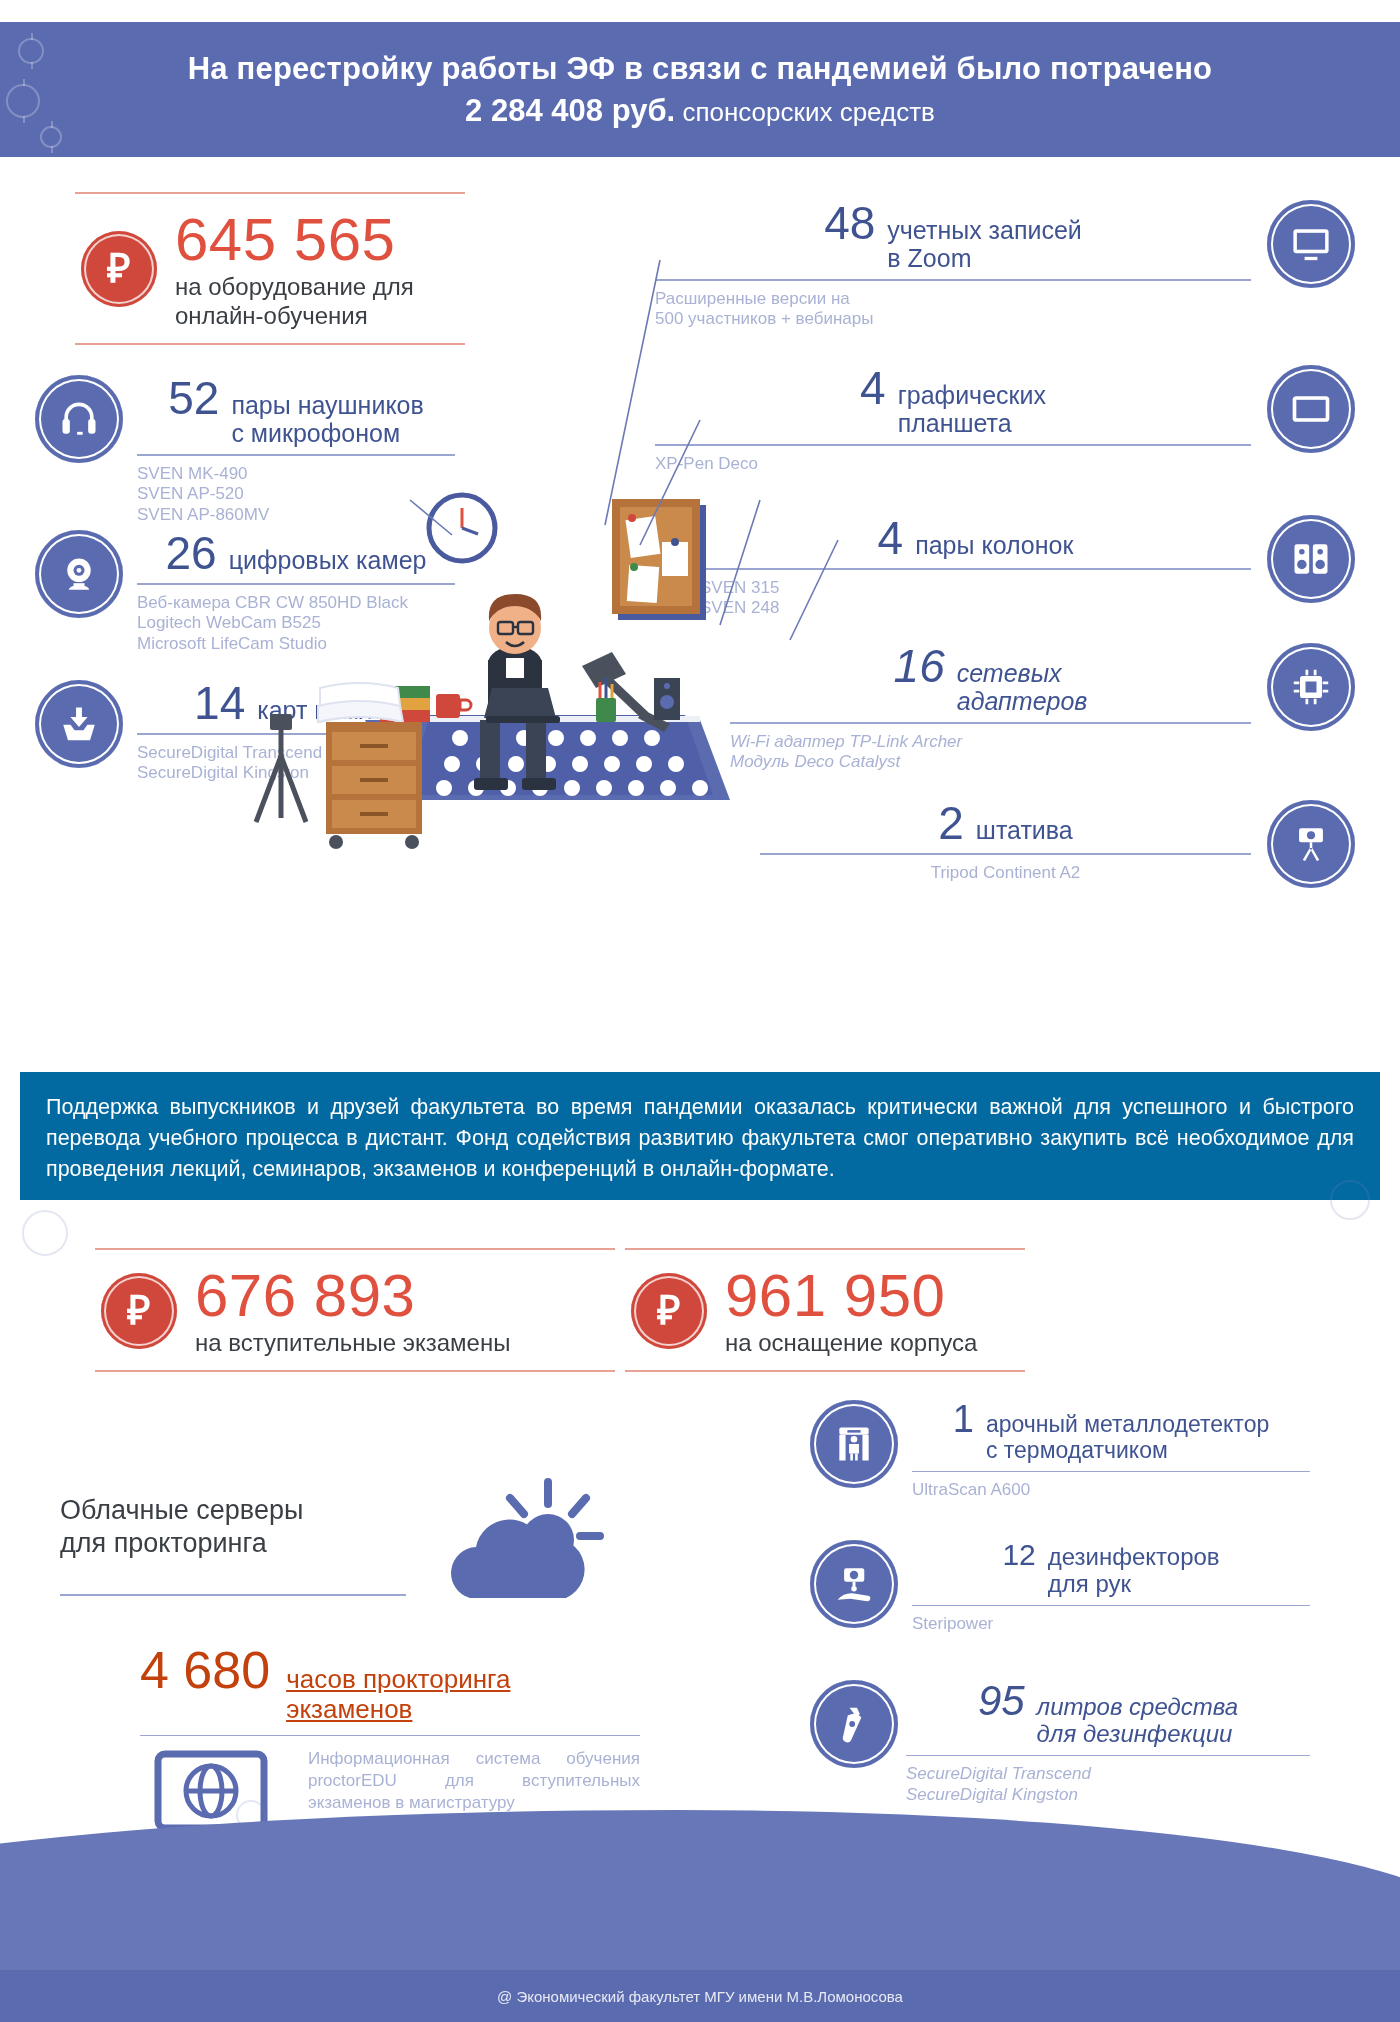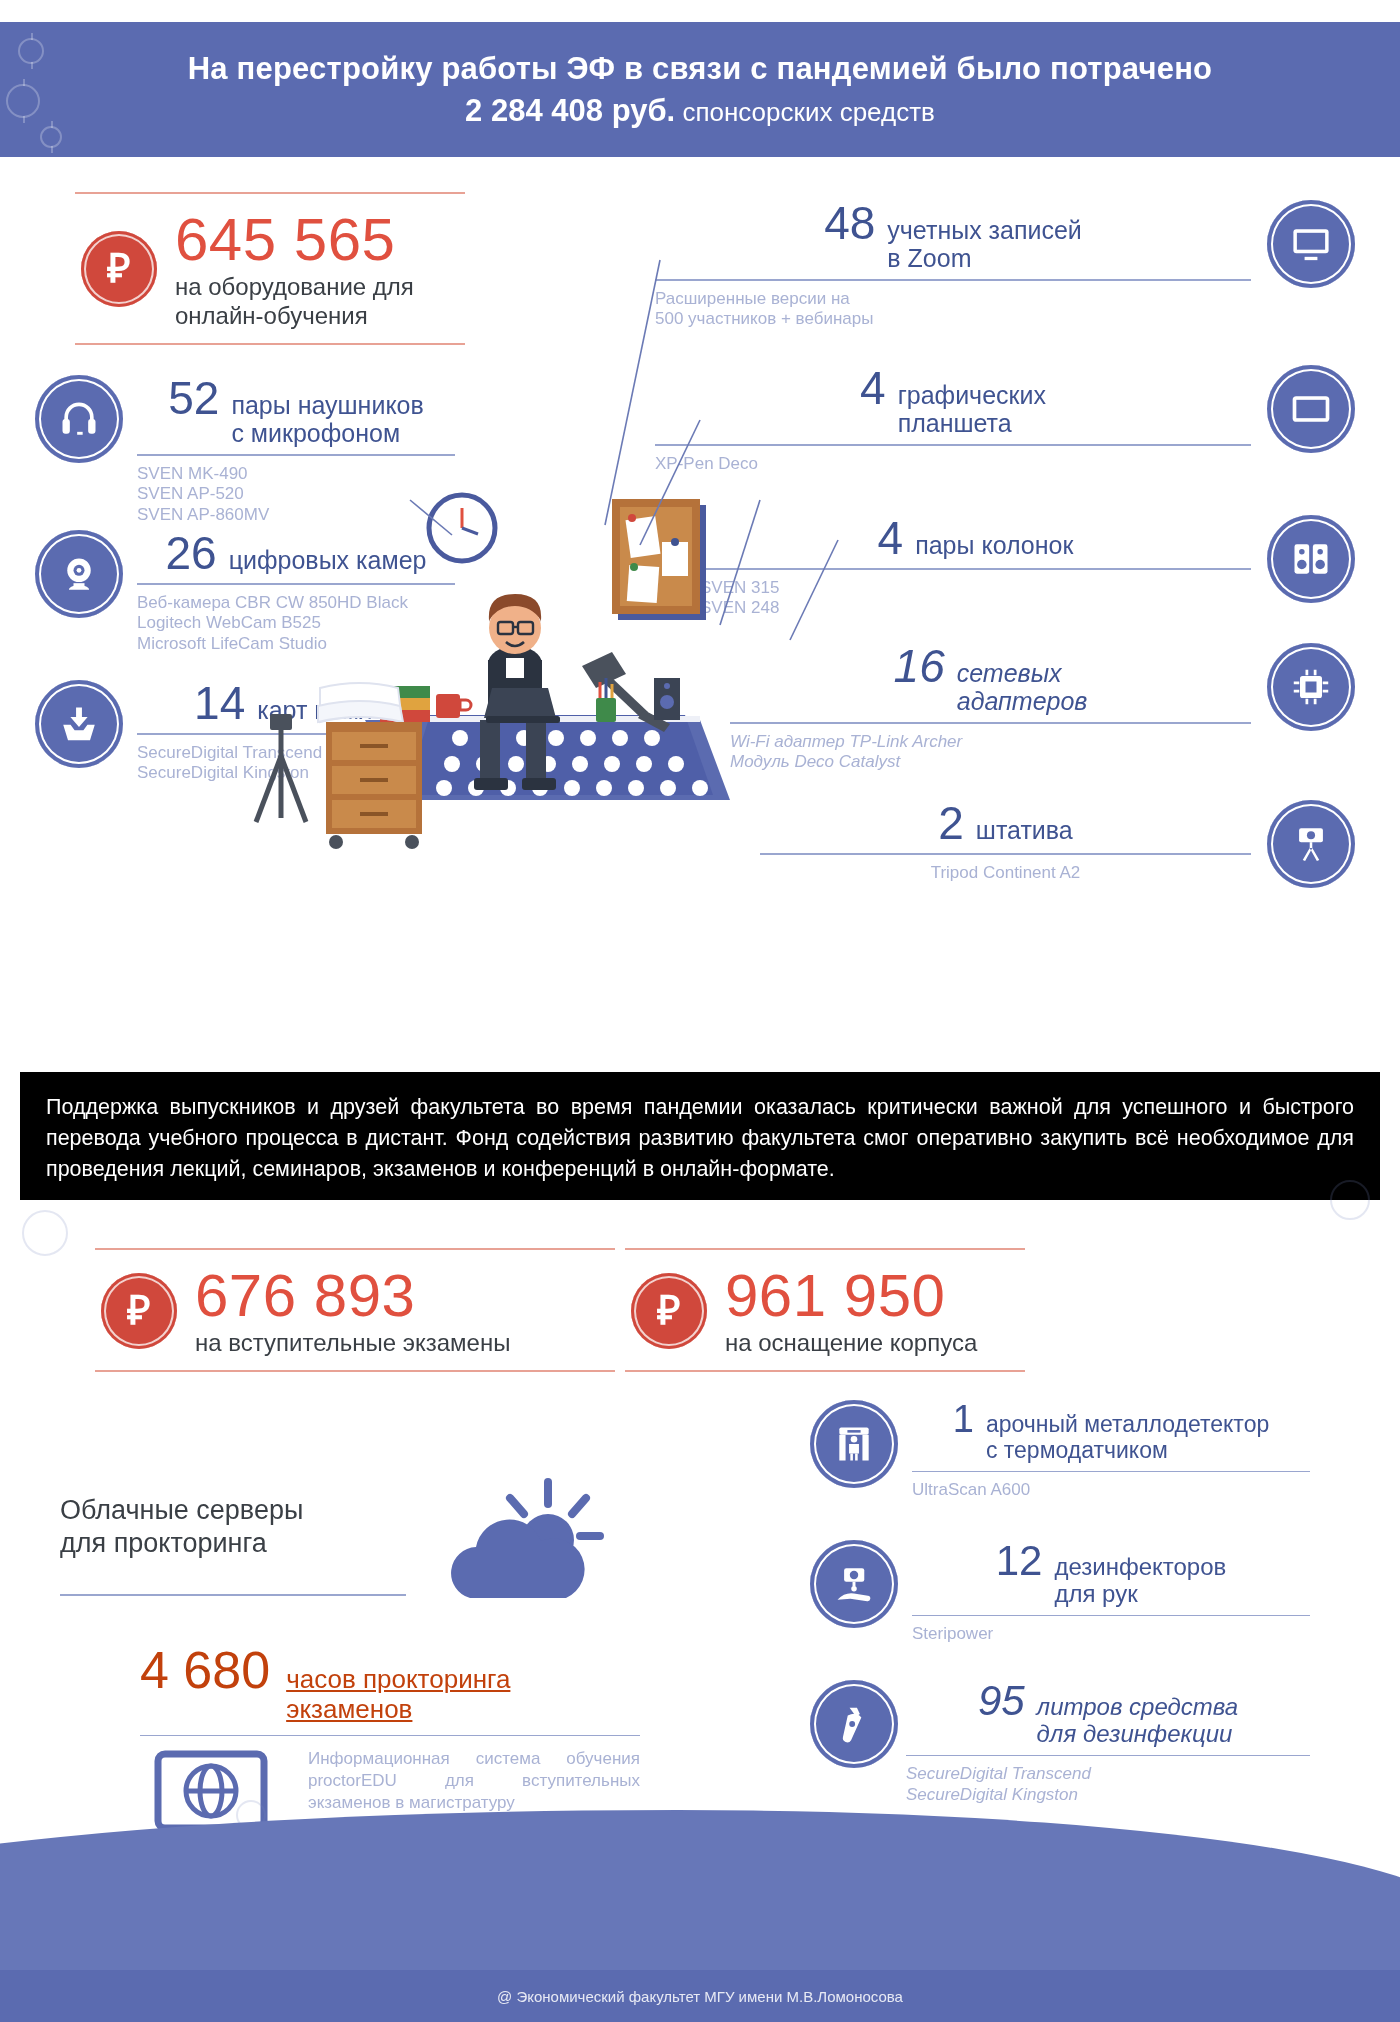--- a/index.html
+++ b/index.html
@@ -56,21 +56,21 @@
   .item-body { flex:1; }
   .item-head { display:flex; align-items:baseline; gap:12px;justify-content:center; }
   .item-num { color:#3f5391; font-size:46px; font-weight:400; line-height:1; }
   .item-label { color:#3f5391; font-size:25px; line-height:1.12; font-weight:400; }
   .item-rule { height:1.5px; background:#9aa6cf; margin:7px 0 8px 0; }
   .item-sub { color:#a9b2d4; font-size:17px; line-height:1.22; }
 
   
   .para {
     position:absolute; left:20px; top:1072px; width:1360px; height:128px;
-    background:#000000; color:#fff; padding:20px 26px 0 26px;
+    background:#0369a1; color:#fff; padding:20px 26px 0 26px;
     font-size:21.5px; line-height:1.45; text-align:justify;
   }
 
   
   .footer {
     position:absolute; left:0; bottom:0; width:1400px; height:52px;
     background:#5b6bb0; color:#e8eaf4; font-size:15px;
     display:flex; align-items:center; justify-content:center;
   }
   .footer-wave {
@@ -485,21 +485,21 @@
       <svg viewBox="0 0 24 24">
           <rect x="6.6" y="3.4" width="11" height="7.4" rx="1.2"></rect>
           <circle cx="12" cy="7.1" r="2.3" fill="#5b6bb0"></circle>
           <path d="M11.2 10.8h1.6v2.6h-1.6z"></path>
           <circle cx="12" cy="14.6" r="1.5"></circle>
           <path d="M3 20.6 q4 -4.2 9 -3.4 l7.6 1.2 a1.5 1.5 0 0 1 -.4 3 L10 20z"></path>
         </svg>
     </div>
     <div class="item-body" style="margin-left:14px;">
       <div class="item-head">
-        <div class="item-num" style="font-size:42px;">12</div>
+        <div class="item-num" style="font-size:30px;">12</div>
         <div class="item-label" style="font-size:24px; white-space:pre-line;">дезинфекторов
 для рук</div>
       </div>
       <div class="item-rule"></div>
       <div class="item-sub">Steripower</div>
     </div>
   </div>
 
   <div class="item" style="left:810px; top:1680px; width:500px;">
     <div class="badge">

